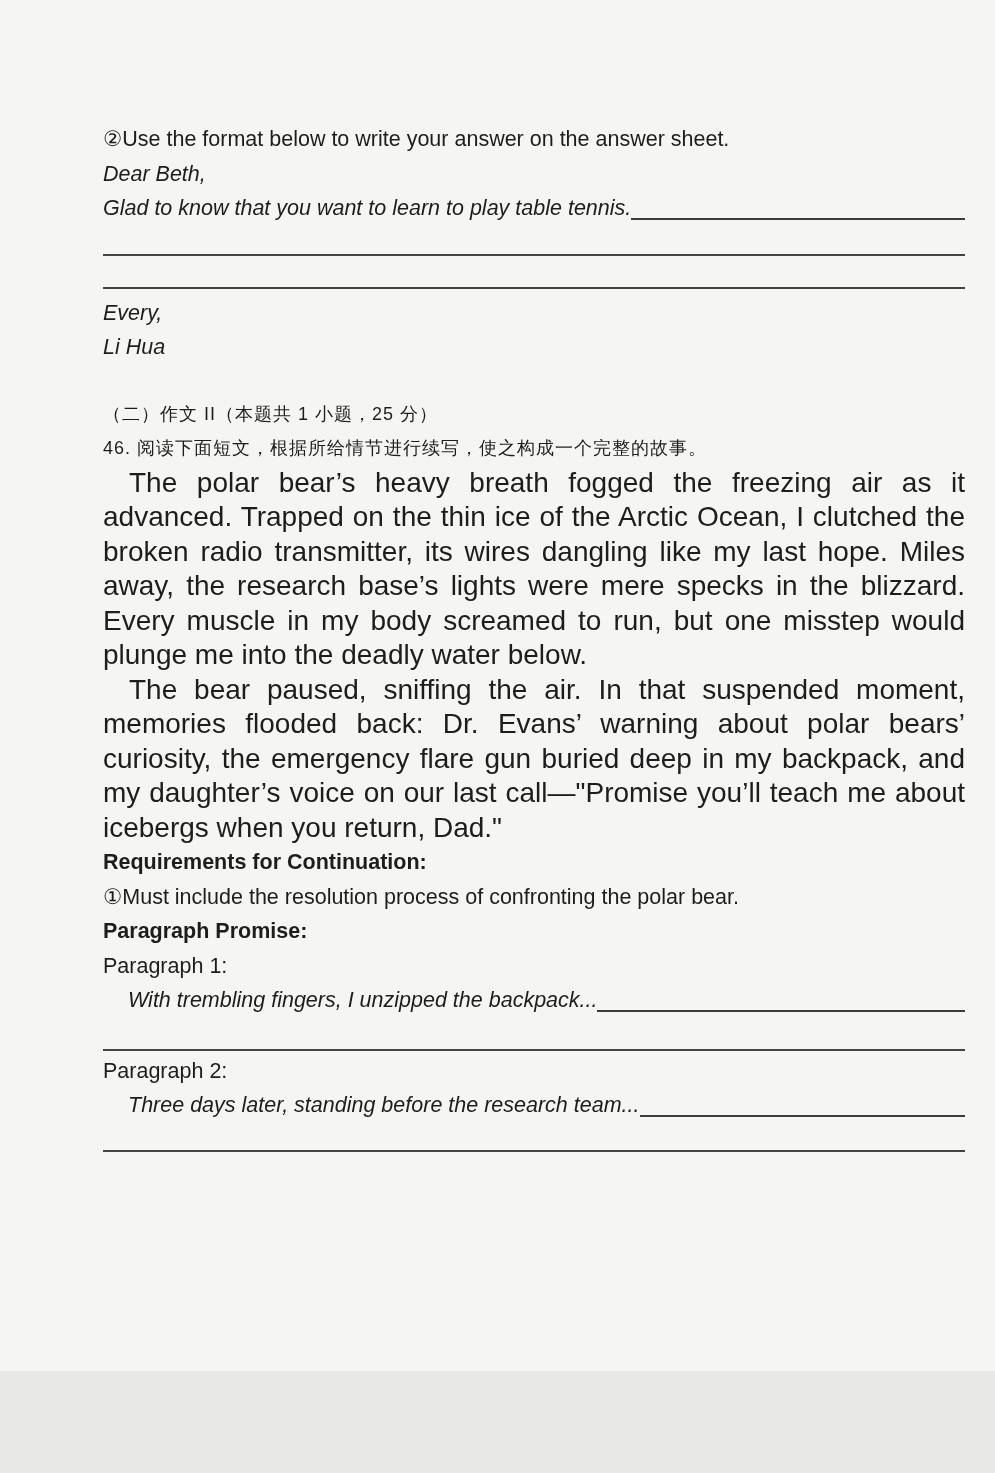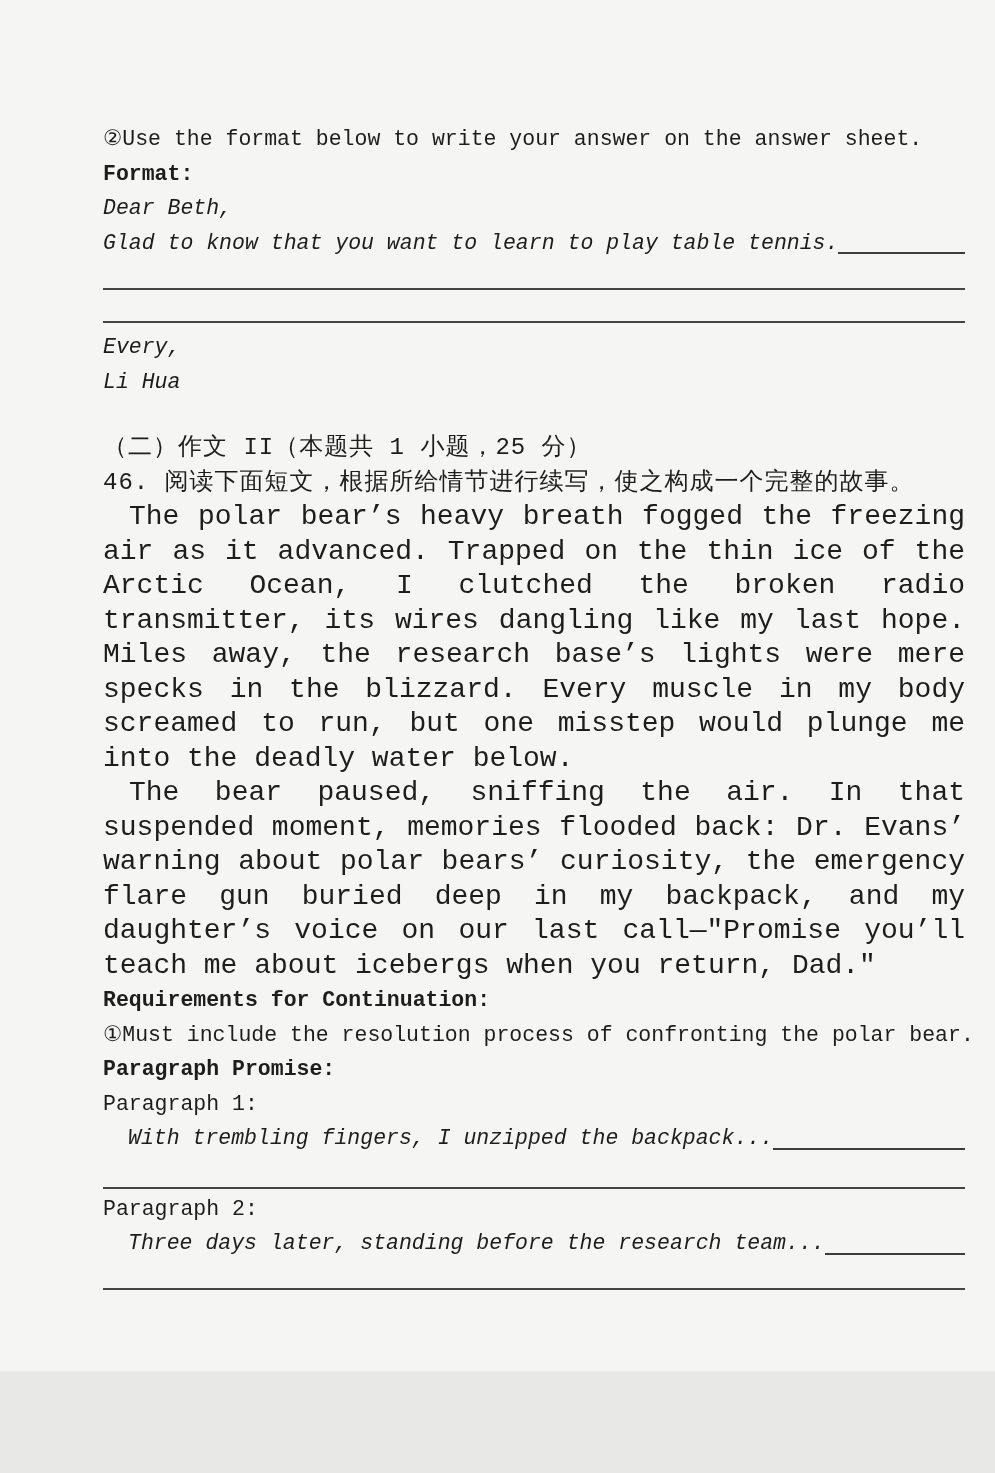--- a/index.html
+++ b/index.html
@@ -7,39 +7,39 @@
     padding: 0;
     background: #e8e8e6;
   }
   .page {
     position: relative;
     width: 995px;
     height: 1371px;
     margin: 0 auto;
     background: #f5f5f3;
     overflow: hidden;
-    font-family: Liberation Mono, monospace;
+    font-family: Liberation Sans, sans-serif;
     color: #1d1d1d;
   }
   .content {
     position: absolute;
     left: 103px;
     top: 122px;
     width: 862px;
   }
   .line {
     font-size: 21.5px;
     line-height: 34.5px;
     white-space: nowrap;
   }
   .bold   { font-weight: bold; }
   .italic { font-style: italic; }
   .indent { padding-left: 25px; }
   .cjk {
-    font-size: 24px;
+    font-size: 18px;
     letter-spacing: 1px;
   }
   .para {
     margin: 0;
     font-size: 28px;
     line-height: 34.5px;
     text-align: justify;
     text-indent: 26px;
   }
   .fill-line {
@@ -84,21 +84,20 @@
     white-space: nowrap;
   }
 </style>
 </head>
 <body>
 
 <div class="page">
   <div class="content">
 
     <div class="line">②Use the format below to write your answer on the answer sheet.</div>
-    <div class="line bold">Format:</div>
     <div class="line italic">Dear Beth,</div>
 
     <div class="fill-line">
       <span class="txt italic">Glad to know that you want to learn to play table tennis.</span>
       <span class="blank"></span>
     </div>
 
     <div class="rule rule-a"></div>
     <div class="rule rule-b"></div>
 

